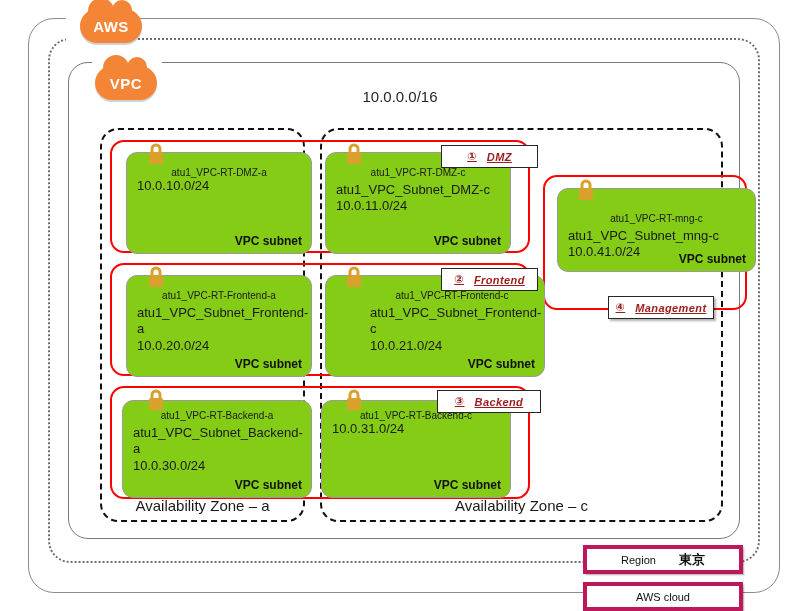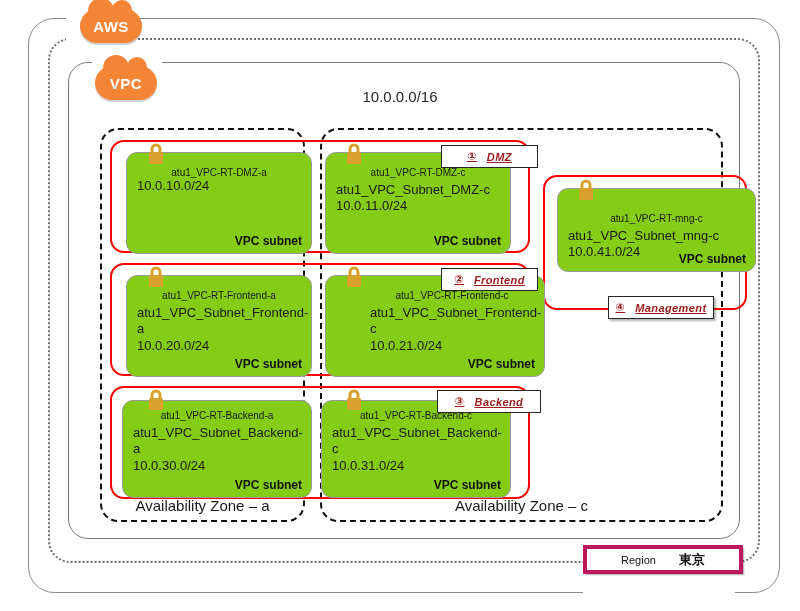--- a/index.html
+++ b/index.html
@@ -261,21 +261,20 @@
     <div class="cidr">10.0.30.0/24</div>
     <div class="kind">VPC subnet</div>
   </div>
   <svg class="lock" style="left:146px;top:388px;" viewBox="0 0 20 24">
     <path d="M6 10V7a4 4 0 0 1 8 0v3" fill="none" stroke="#D9A12B" stroke-width="3"></path>
     <rect x="3" y="10" width="14" height="12" rx="1.5" fill="#D9A12B"></rect>
   </svg>
 
   <div class="subnet" style="left:321px;top:400px;width:168px;height:86px;">
     <div class="rt" style="margin-top:3px;">atu1_VPC-RT-Backend-c</div>
-    <div class="sn">atu1_VPC_Subnet_Backend-c</div>
     <div class="cidr">10.0.31.0/24</div>
     <div class="kind">VPC subnet</div>
   </div>
   <svg class="lock" style="left:344px;top:388px;" viewBox="0 0 20 24">
     <path d="M6 10V7a4 4 0 0 1 8 0v3" fill="none" stroke="#D9A12B" stroke-width="3"></path>
     <rect x="3" y="10" width="14" height="12" rx="1.5" fill="#D9A12B"></rect>
   </svg>
 
   <div class="tier-label lbl-dmz">
     <span>①</span>
@@ -301,14 +300,17 @@
     <span>Management</span>
   </div>
 
   <div class="line-mask" style="left:583px;top:552px;width:152px;height:7px;"></div>
   <div class="line-mask" style="left:583px;top:589px;width:152px;height:7px;"></div>
 
   <div class="legend-box legend-region">
     <span>Region</span>
     <span class="jp">東京</span>
   </div>
+  <div class="legend-box legend-cloud">
+    <span>AWS cloud</span>
+  </div>
 
 </div>
 
 </body></html>

